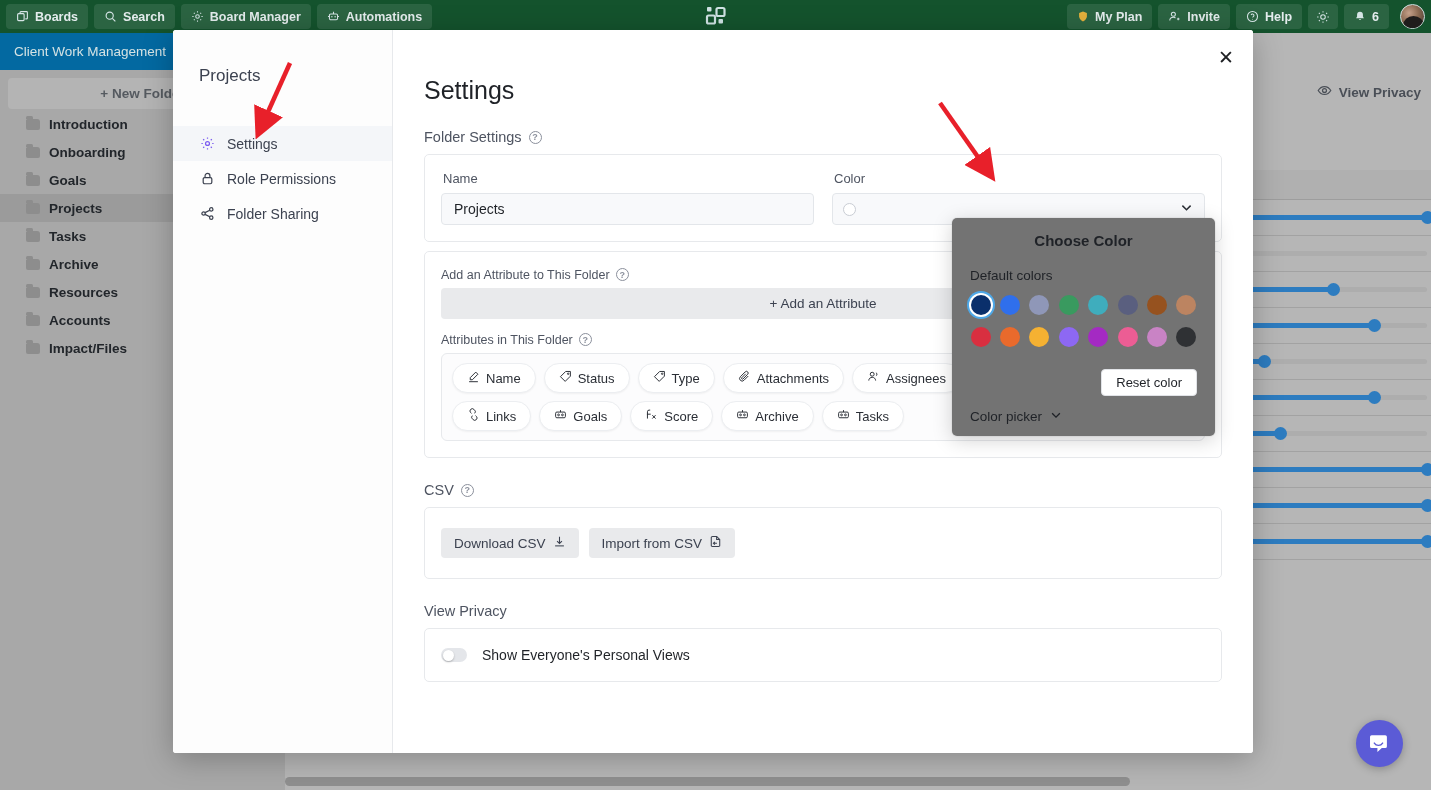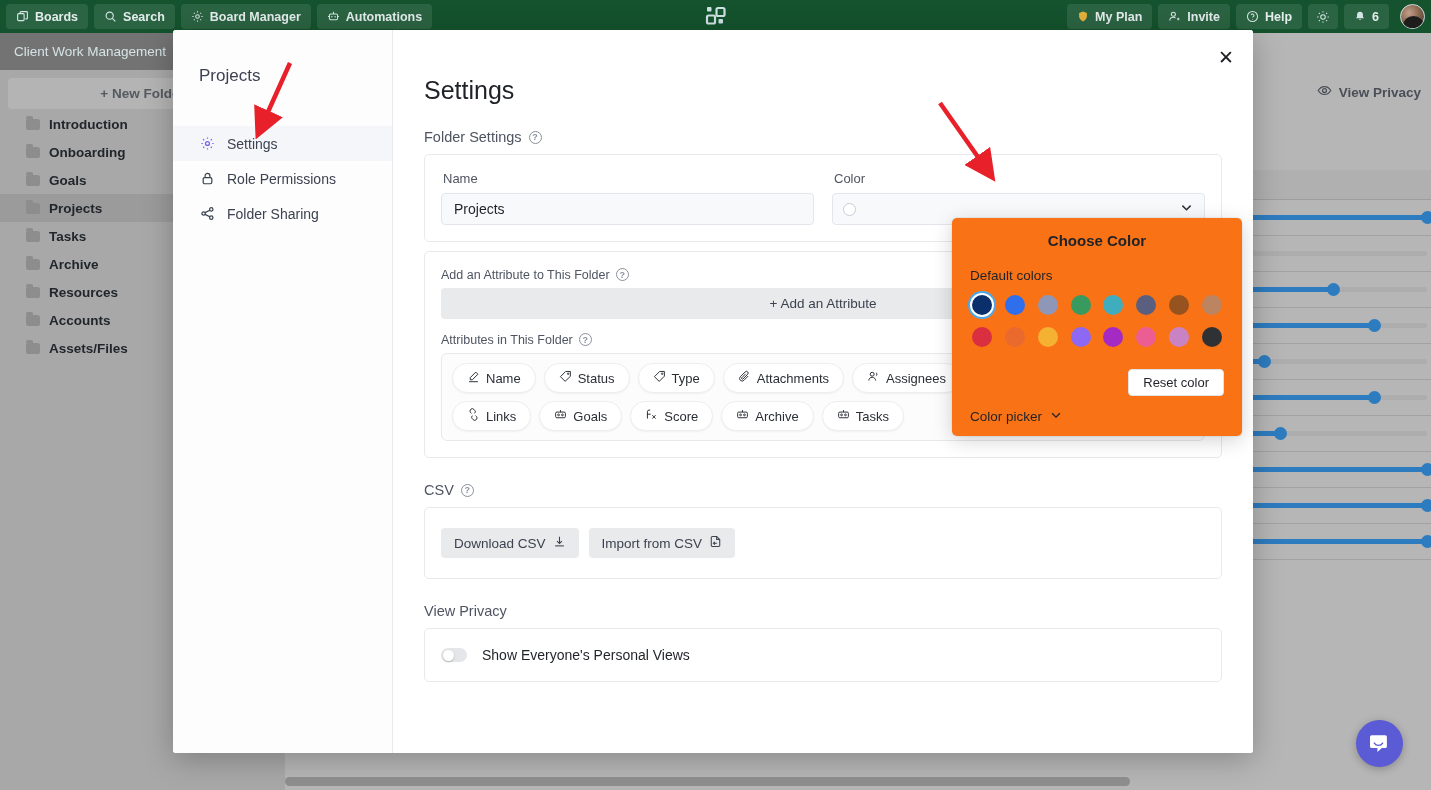--- a/index.html
+++ b/index.html
@@ -41,21 +41,21 @@
     position: absolute; left: 704px; top: 4px; width: 26px; height: 26px;
   }
 
   
   .bg-sidebar {
     position: absolute; left: 0; top: 33px; width: 285px; height: 757px;
     background: #a8a8a8;
   }
   .bg-board-title {
     position: absolute; left: 0; top: 33px; width: 285px; height: 37px;
-    background: #737373; color: #d5e3e4; font-size: 13.5px;
+    background: #0369a1; color: #d5e3e4; font-size: 13.5px;
     display: flex; align-items: center; padding-left: 14px;
   }
   .bg-newfolder {
     position: absolute; left: 8px; top: 78px; width: 269px; height: 31px;
     background: #b4b4b4; border-radius: 4px;
     display: flex; align-items: center; justify-content: center;
     color: #555a60; font-size: 13.5px; font-weight: bold; cursor: pointer;
   }
   .bg-folders { position: absolute; left: 0; top: 110px; width: 285px; }
   .bg-folder {
@@ -214,22 +214,22 @@
   .toggle {
     width: 26px; height: 14px; border-radius: 8px; background: #e4e6ea;
     position: relative; cursor: pointer; flex: none;
   }
   .toggle .tk { position: absolute; left: 1.5px; top: 1.5px; width: 11px; height: 11px;
                 border-radius: 50%; background: #fff; box-shadow: 0 1px 2px rgba(0,0,0,0.25); }
   .privacy-label { font-size: 14px; color: #1f2227; }
 
   
   .color-pop {
-    position: absolute; left: 952px; top: 218px; width: 290px; height: 218px;
-    background: #f97316; border-radius: 5px; z-index: 30;
+    position: absolute; left: 952px; top: 218px; width: 263px; height: 218px;
+    background: #737373; border-radius: 5px; z-index: 30;
     box-shadow: 0 4px 20px rgba(0,0,0,0.18), 0 0 0 1px rgba(0,0,0,0.04);
     padding: 14px 18px;
   }
   .pop-title { text-align: center; font-size: 15px; font-weight: bold; color: #1f2227; }
   .pop-sub { font-size: 13.5px; color: #1f2227; margin-top: 19px; }
   .swatch-grid {
     display: grid; grid-template-columns: repeat(8, 1fr); gap: 8px 8px; margin-top: 10px;
   }
   .swatch-cell { display: flex; align-items: center; justify-content: center; height: 24px; }
   .swatch { width: 20px; height: 20px; border-radius: 50%; cursor: pointer; }
@@ -387,21 +387,21 @@
     <div class="bg-folder">
       <span class="folder-ico"></span>
       <span>Resources</span>
     </div>
     <div class="bg-folder">
       <span class="folder-ico"></span>
       <span>Accounts</span>
     </div>
     <div class="bg-folder">
       <span class="folder-ico"></span>
-      <span>Assets/Files</span>
+      <span>Impact/Files</span>
     </div>
   </div>
 
   <div class="bg-main"></div>
 
   <div class="bg-viewprivacy">
     <span>
       <svg width="15" height="15" viewBox="0 0 16 16" fill="none" stroke="#4a4f57" stroke-width="1.3">
         <path d="M1.3 8S3.7 3.8 8 3.8 14.7 8 14.7 8 12.3 12.2 8 12.2 1.3 8 1.3 8z"></path>
           <circle cx="8" cy="8" r="2.1"></circle>

